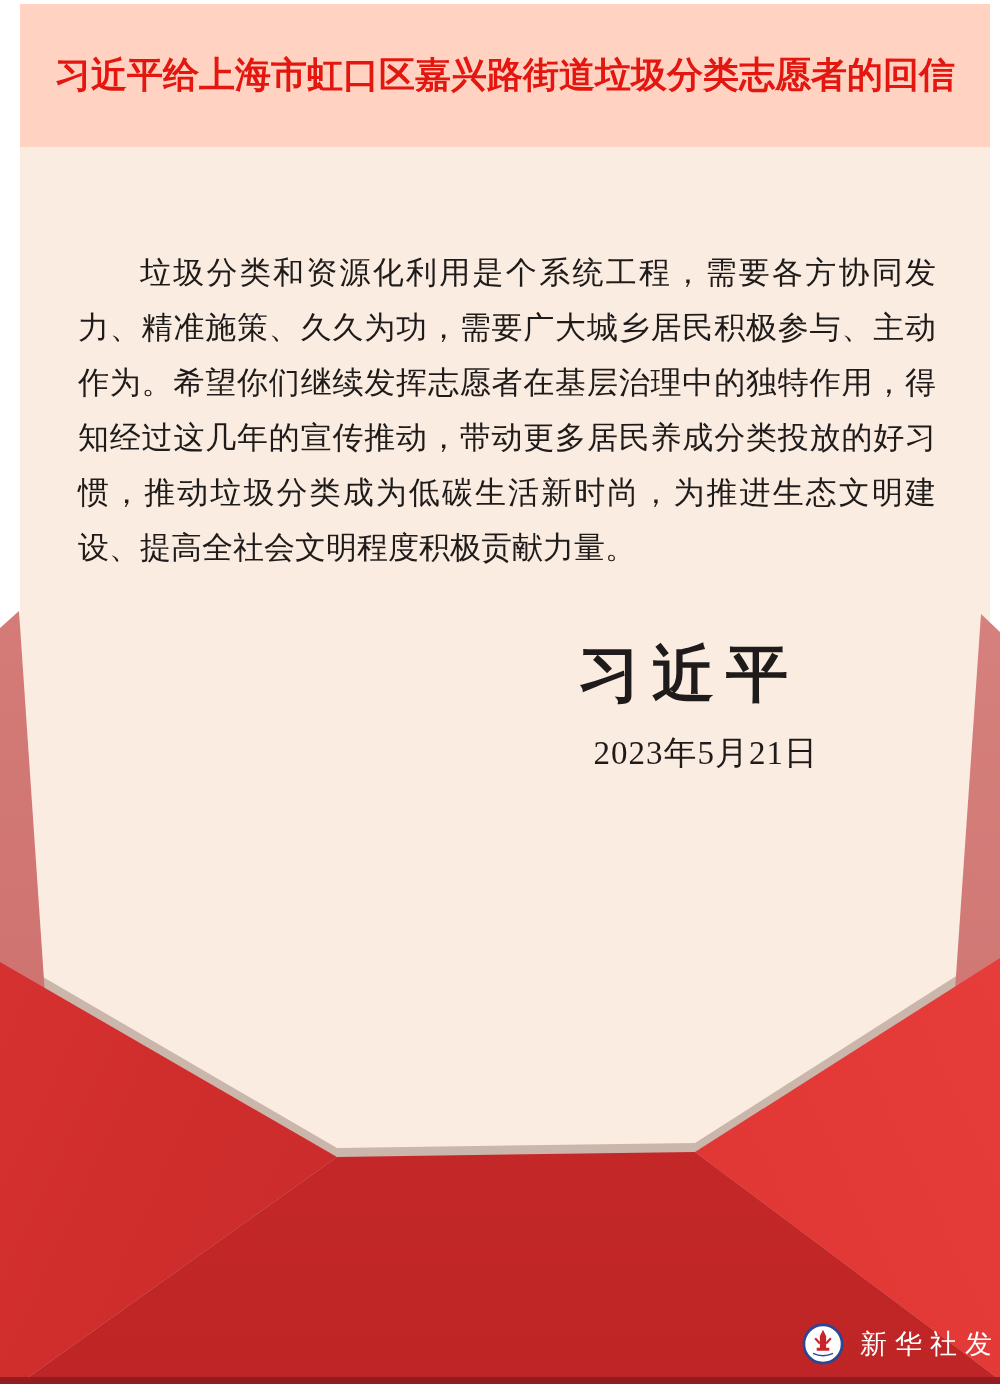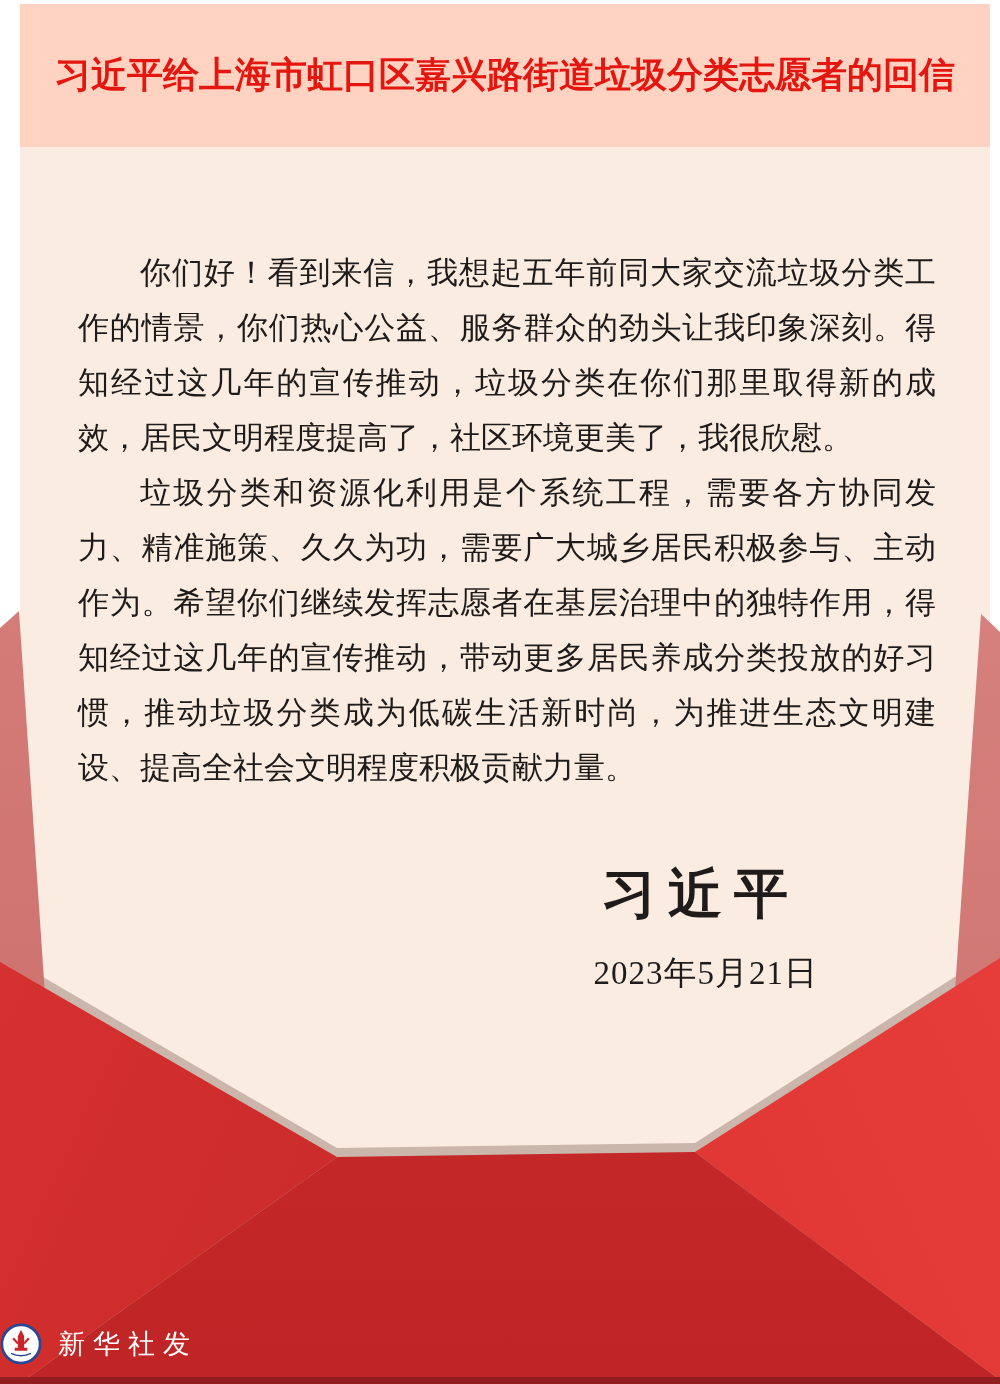--- a/index.html
+++ b/index.html
@@ -15,21 +15,21 @@
 
   
   .paper{position:absolute;left:20px;top:147px;width:970px;height:1237px;
          background:var(--paper-cream,#fbece1);}
   .letter{position:absolute;left:58px;top:98px;width:858px;color:var(--text-black,#1e1b1a);
           font-size:31px;line-height:55px;text-align:justify;text-justify:inter-ideograph;
           word-break:break-all;}
   .salutation{margin:0;}
   .para{margin:0;text-indent:2em;}
   .sig-block{margin-top:62px;text-align:right;}
-  .signature{font-size:54px;line-height:74px;letter-spacing:12px;padding-right:136px;
+  .signature{font-size:62px;line-height:74px;letter-spacing:12px;padding-right:136px;
              font-weight:bold;}
   .date{font-size:33px;line-height:40px;letter-spacing:1px;padding-right:118px;margin-top:22px;}
 
   
   .shape{position:absolute;inset:0;pointer-events:none;}
   .shadow-band{background:rgba(92,55,45,0.30);filter:blur(5px);
     clip-path:polygon(0px 952px,337px 1148px,695px 1143px,1000px 948px,1000px 1384px,0px 1384px);}
   .wedge-left{background:linear-gradient(178deg,#e49b95 0%,#d47b77 45%,#c96a67 100%);
     filter:drop-shadow(2px 1px 2px rgba(80,30,25,0.25));
     clip-path:polygon(0px 628px,19px 611px,46px 1010px,0px 1022px);}
@@ -41,37 +41,36 @@
   .tri-right{background:linear-gradient(245deg,#ec4340 0%,#e23836 45%,#d52e2d 100%);
     clip-path:polygon(1000px 958px,695px 1152px,1000px 1380px);}
   .pocket{background:linear-gradient(180deg,#dc3534 0%,#cc2b2a 55%,#bf2526 100%);
     filter:drop-shadow(0 -3px 4px rgba(60,20,15,0.38));
     clip-path:polygon(337px 1157px,695px 1152px,1000px 1380px,1000px 1384px,19px 1384px);}
   .bottom-strip{position:absolute;left:0;top:1377px;width:1000px;height:7px;
     background:var(--bottom-edge,#921d20);}
 
   
   .footer{position:absolute;left:0;top:1320px;width:1000px;height:48px;
-          display:flex;align-items:center;justify-content:flex-start;gap:16px;}
+          display:flex;align-items:center;justify-content:flex-end;gap:16px;}
   .logo{width:42px;height:42px;display:inline-flex;}
   .credit{color:var(--credit-white,#ffffff);font-size:27px;letter-spacing:8px;
           font-family:"Liberation Serif","DejaVu Serif",serif;}
 </style>
 </head>
 <body>
 
 <div class="page">
 
   <div class="header">
     <h1 class="title">习近平给上海市虹口区嘉兴路街道垃圾分类志愿者的回信</h1>
   </div>
 
   <div class="paper">
     <div class="letter">
-      <p class="para">你们好！看到来信，我想起五年前同大家交流垃圾分类工作的情景，你们热心公益、服务群众的劲头让我印象深刻。得知经过这几年的宣传推动，垃圾分类在你们那里取得新的成效，居民文明程度提高了，社区环境更美了，我很欣慰。</p>
       <p class="para">垃圾分类和资源化利用是个系统工程，需要各方协同发力、精准施策、久久为功，需要广大城乡居民积极参与、主动作为。希望你们继续发挥志愿者在基层治理中的独特作用，得知经过这几年的宣传推动，带动更多居民养成分类投放的好习惯，推动垃圾分类成为低碳生活新时尚，为推进生态文明建设、提高全社会文明程度积极贡献力量。</p>
       <div class="sig-block">
         <div class="signature">习近平</div>
         <div class="date">2023年5月21日</div>
       </div>
     </div>
   </div>
 
   <div class="shape shadow-band"></div>
   <div class="shape wedge-left"></div>

